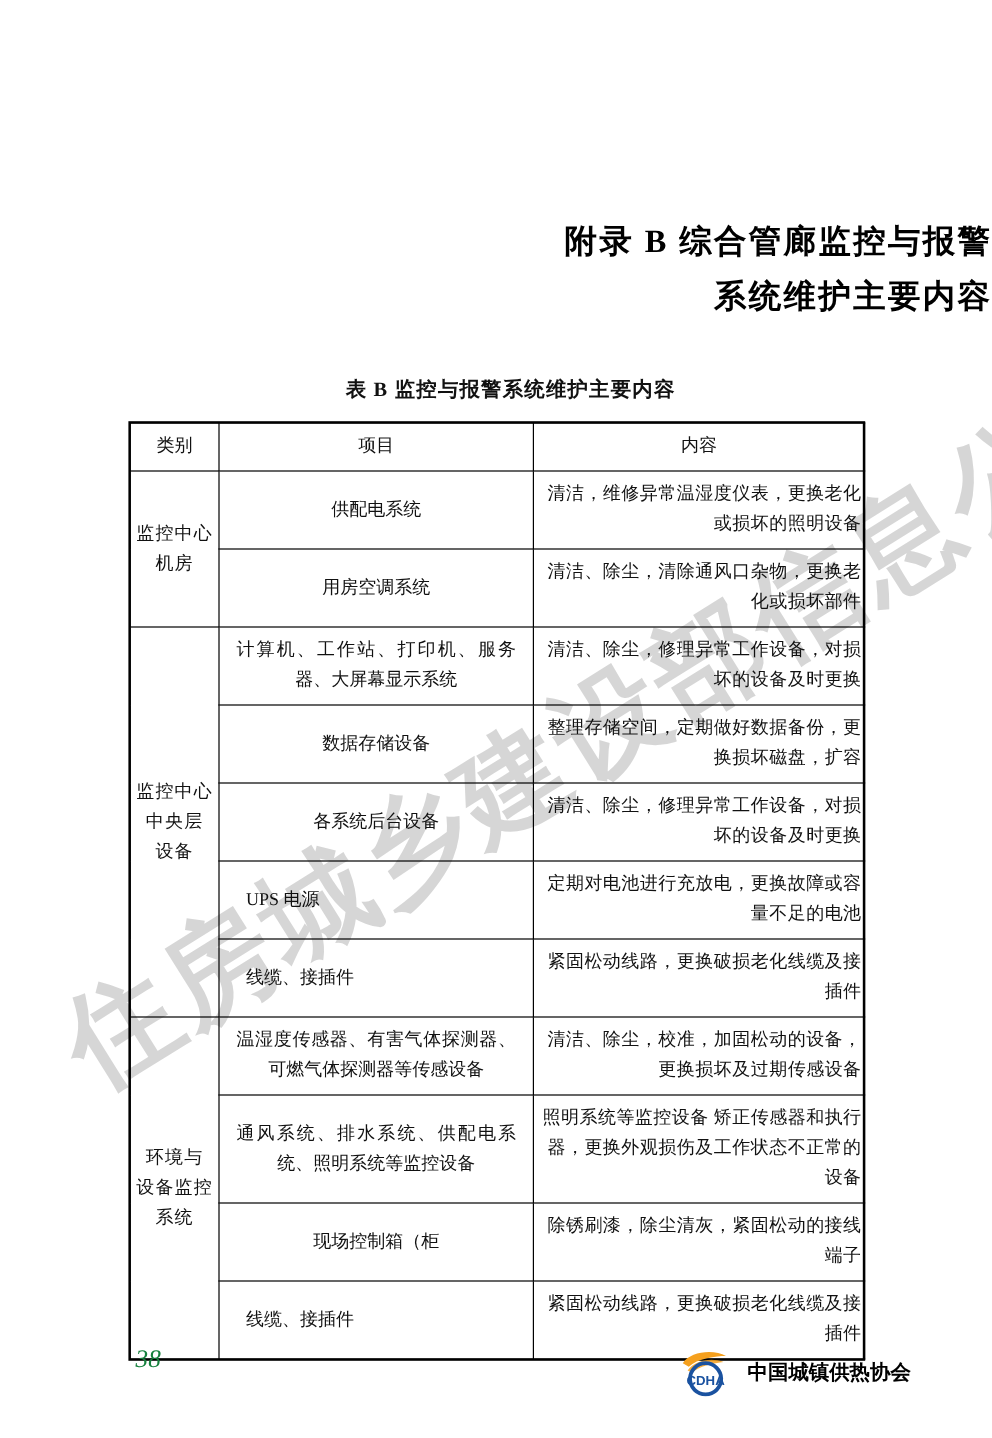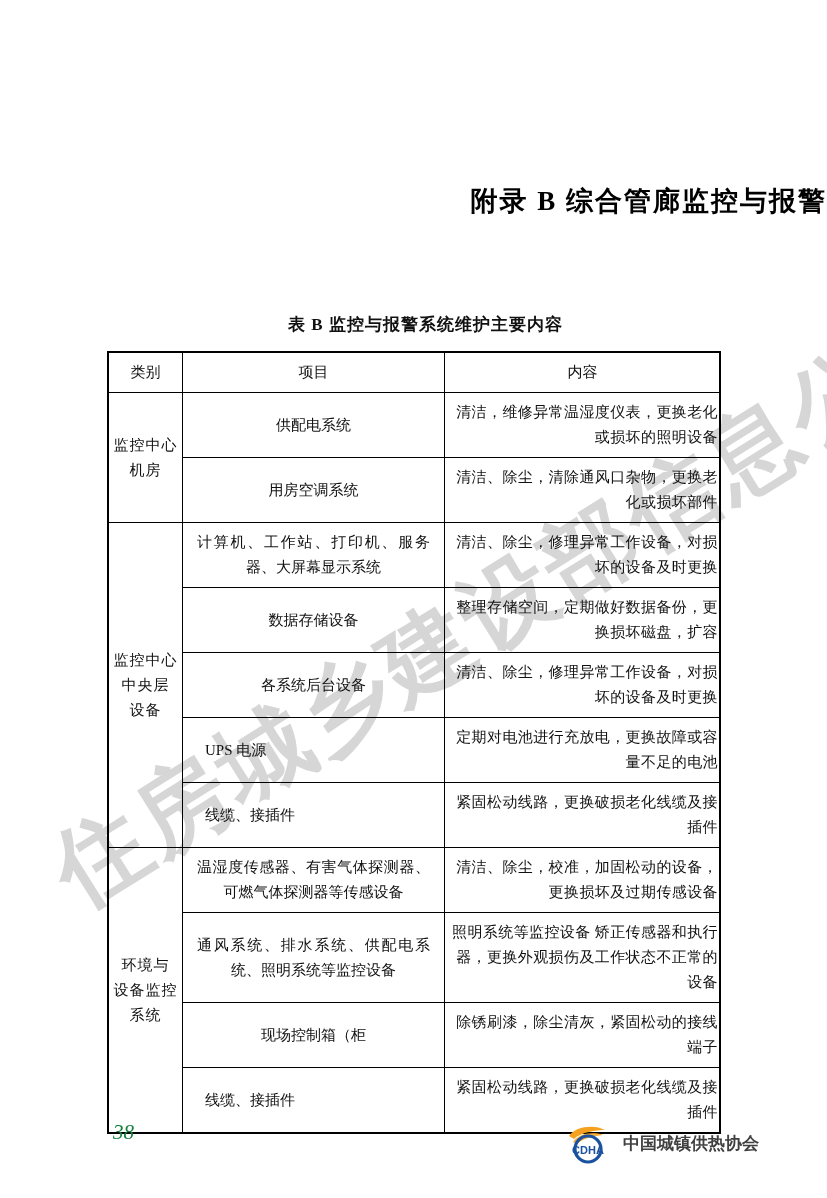--- a/index.html
+++ b/index.html
@@ -166,36 +166,37 @@
     z-index: 10;
   }
   .logo-mark {
     position: relative;
     width: 54px;
     height: 42px;
   }
   .logo-text-cn {
     font-size: 17px;
     font-weight: bold;
-    color: #404040;
+    color: #000000;
     letter-spacing: 0px;
     font-family: "Liberation Sans", "DejaVu Sans", sans-serif;
   }
 </style>
 </head>
 <body>
 
 <div class="page">
 
   <div class="watermark">
     <div class="wm-text wm1">住房城乡建设部信息公开 浏览专用</div>
   </div>
 
   <div class="title-block">
     <div class="title-line">附录 B   综合管廊监控与报警</div>
+    <div class="title-line">系统维护主要内容</div>
   </div>
 
   <div class="table-caption">表 B   监控与报警系统维护主要内容</div>
 
   <div class="tbl-wrap">
     <table class="maint">
       <colgroup>
         <col class="c1">
           <col class="c2">
           <col class="c3">

